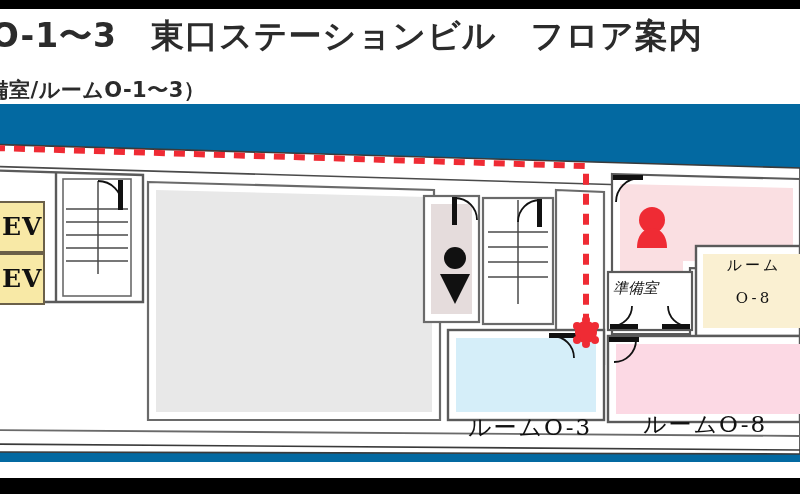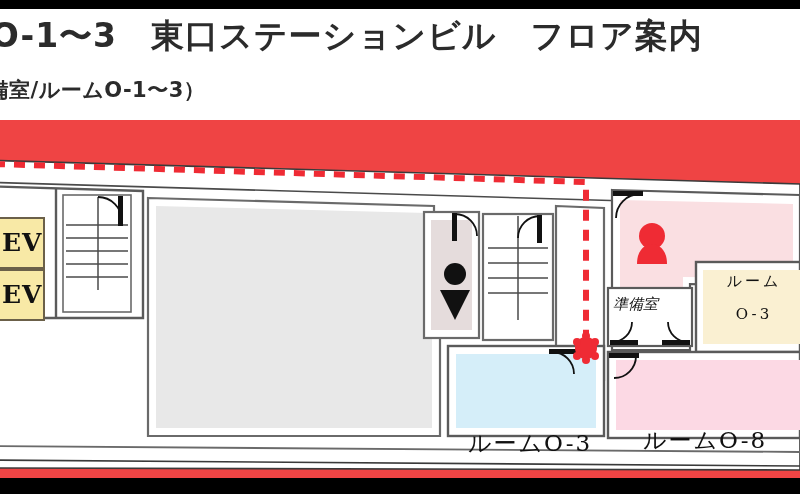--- a/index.html
+++ b/index.html
@@ -10,21 +10,21 @@
   .bar-bottom{position:absolute;left:0;top:478px;width:800px;height:16px;background:#000;}
 
   .title{position:absolute;left:-44px;top:14px;width:780px;height:44px;
     font-size:33px;font-weight:bold;color:#2b2b2b;letter-spacing:1px;white-space:nowrap;
     font-family:"DejaVu Sans","Liberation Sans",sans-serif;}
   .subtitle{position:absolute;left:-34px;top:76px;width:700px;height:30px;
     font-size:21px;font-weight:bold;color:#2b2b2b;letter-spacing:0.5px;white-space:nowrap;
     font-family:"DejaVu Sans","Liberation Sans",sans-serif;}
 
   
-  #map{position:absolute;left:0;top:120px;width:800px;height:358px;background:#ef4444;}
+  #map{position:absolute;left:0;top:104px;width:800px;height:358px;background:#0369a1;}
   svg.mapsvg{position:absolute;left:0;top:0;width:800px;height:358px;}
 
   .lbl{position:absolute;color:#111;white-space:nowrap;
        font-family:"DejaVu Serif","Liberation Serif",serif;}
   .lbl-ev{font-size:25px;font-weight:bold;letter-spacing:1px;
        font-family:"DejaVu Serif","Liberation Serif",serif;}
   .lbl-room{font-size:23px;letter-spacing:2px;margin-top:40px;}
   .lbl-room2{font-size:15px;letter-spacing:3px;text-align:center;}
   .lbl-small{font-size:15px;letter-spacing:0px;
        font-family:"DejaVu Sans","Liberation Sans",sans-serif;color:#111;font-style:italic;}
@@ -146,19 +146,19 @@
     </svg>
 
     <div class="lbl lbl-ev" style="left:2px;top:108px;">EV</div>
     <div class="lbl lbl-ev" style="left:2px;top:160px;">EV</div>
 
     <div class="lbl lbl-room" style="left:468px;top:268px;">ルームO-3</div>
 
     <div class="lbl lbl-room" style="left:643px;top:265px;">ルームO-8</div>
 
     <div class="lbl lbl-room2" style="left:712px;top:152px;width:84px;">ルーム</div>
-    <div class="lbl lbl-room2" style="left:712px;top:185px;width:84px;">O-3</div>
+    <div class="lbl lbl-room2" style="left:712px;top:185px;width:84px;">O-8</div>
 
     <div class="lbl lbl-small" style="left:613px;top:175px;">準備室</div>
   </div>
 
   <div class="bar-bottom"></div>
 </div>
 
 </body></html>

